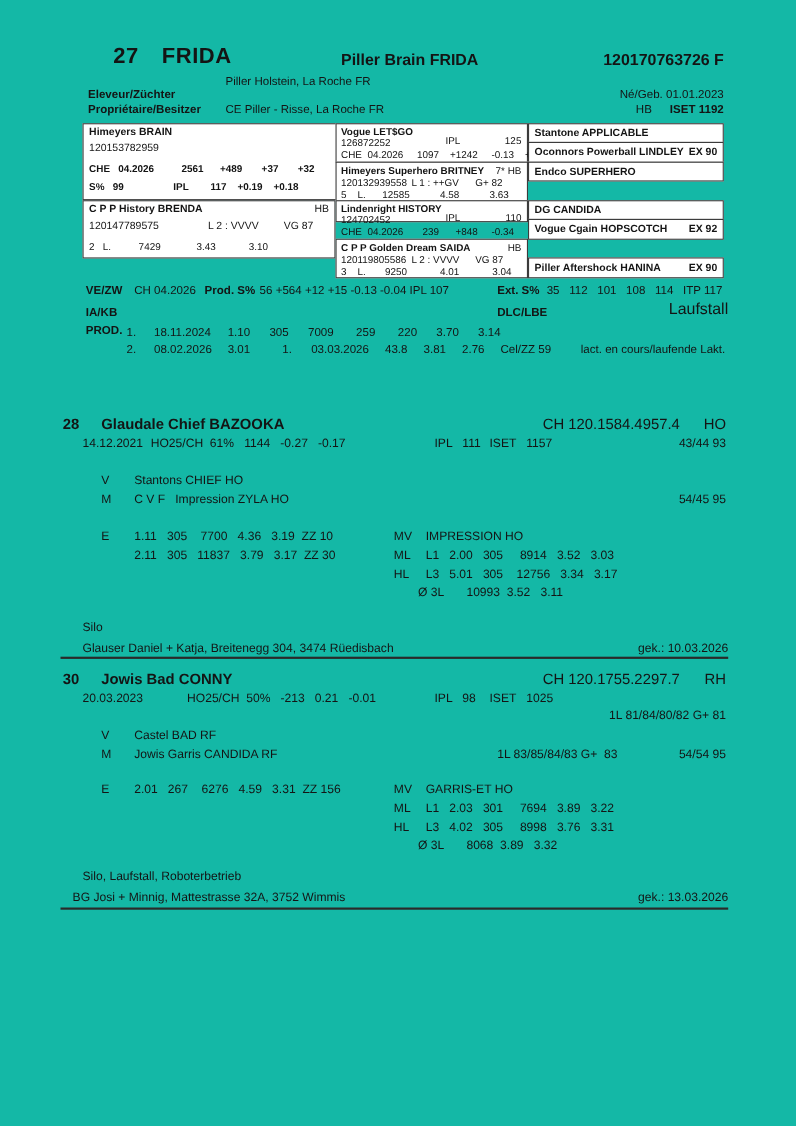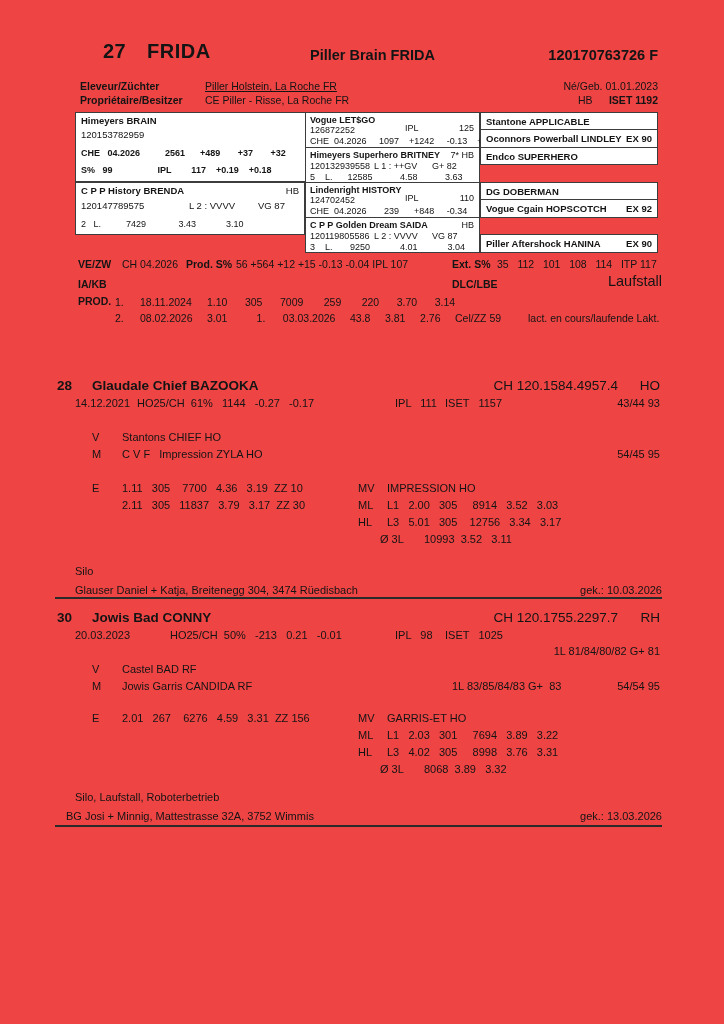--- a/index.html
+++ b/index.html
@@ -1,16 +1,16 @@
 <!DOCTYPE html>
 <html><head>
 <meta charset="utf-8">
 <style>
   html,body{margin:0;padding:0;background:#dcdcdc;}
-  .page{position:relative;width:724px;height:1024px;background:#ef4444;margin:0 auto;
+  .page{position:relative;width:724px;height:1024px;background:#14b8a6;margin:0 auto;
         font-family:"Liberation Sans",sans-serif;color:#141414;overflow:hidden;}
   .abs{position:absolute;white-space:pre;line-height:1.15;}
   .b{font-weight:bold;}
   .sb{font-weight:600;}
   .f9{font-size:9px;}
   .f95{font-size:9.5px;}
   .f10{font-size:10.5px;}
   .f11{font-size:11px;}
   .f13{font-size:13.5px;}
   .f14{font-size:14.5px;}
@@ -24,21 +24,21 @@
 <body>
 
 <div class="page">
 
   <span class="abs b f20" style="left:103px;top:40px;">27</span>
   <span class="abs b f20" style="left:147px;top:40px;">FRIDA</span>
   <span class="abs b f14" style="left:310px;top:47px;">Piller Brain FRIDA</span>
   <span class="abs b f14" style="right:66px;top:47px;margin-left:20px;">120170763726 F</span>
 
   <span class="abs b f10" style="left:80px;top:80px;">Eleveur/Züchter</span>
-  <span class="abs f10" style="left:205px;top:80px;text-decoration:underline;">Piller Holstein, La Roche FR</span>
+  <span class="abs f10" style="left:205px;top:68px;">Piller Holstein, La Roche FR</span>
   <span class="abs f10" style="right:66px;top:80px;">Né/Geb. 01.01.2023</span>
   <span class="abs b f10" style="left:80px;top:94px;">Propriétaire/Besitzer</span>
   <span class="abs f10" style="left:205px;top:94px;">CE Piller - Risse, La Roche FR</span>
   <span class="abs f10" style="left:578px;top:94px;">HB</span>
   <span class="abs b f10" style="right:66px;top:94px;">ISET 1192</span>
 
   <div class="box" style="left:75px;top:112px;width:264px;height:70px;">
     <span class="abs b f95" style="left:5px;top:3px;">Himeyers BRAIN</span>
     <span class="abs f95" style="left:5px;top:17px;">120153782959</span>
     <span class="abs sb f9" style="left:5px;top:35px;">CHE   04.2026          2561      +489       +37       +32</span>
@@ -64,21 +64,21 @@
 
   <div class="box" style="left:305px;top:147px;width:175px;height:36px;">
     <span class="abs b f9" style="left:4px;top:2px;">Himeyers Superhero BRITNEY</span>
     <span class="abs f9" style="right:5px;top:2px;">7* HB</span>
     <span class="abs f9" style="left:4px;top:13px;">120132939558</span>
     <span class="abs f9" style="left:68px;top:13px;">L 1 : ++GV</span>
     <span class="abs f9" style="left:126px;top:13px;">G+ 82</span>
     <span class="abs f9" style="left:4px;top:24px;">5    L.      12585           4.58           3.63</span>
   </div>
 
-  <div class="box" style="left:305px;top:182px;width:175px;height:36px;">
+  <div class="box" style="left:305px;top:182px;width:175px;height:20px;">
     <span class="abs b f9" style="left:4px;top:2px;">Lindenright HISTORY</span>
     <span class="abs f9" style="left:4px;top:12px;">124702452</span>
     <span class="abs f9" style="left:99px;top:10px;">IPL</span>
     <span class="abs f9" style="right:5px;top:10px;">110</span>
     <span class="abs f9" style="left:4px;top:23px;">CHE  04.2026       239      +848     -0.34     -0.02</span>
   </div>
 
   <div class="box" style="left:305px;top:217px;width:175px;height:36px;">
     <span class="abs b f9" style="left:4px;top:2px;">C P P Golden Dream SAIDA</span>
     <span class="abs f9" style="right:5px;top:2px;">HB</span>
@@ -94,21 +94,21 @@
   </div>
   <div class="box rrow" style="left:480px;top:129px;width:178px;height:19px;">
     <span>Oconnors Powerball LINDLEY</span>
     <span>EX 90</span>
   </div>
   <div class="box rrow" style="left:480px;top:147px;width:178px;height:18px;">
     <span>Endco SUPERHERO</span>
     <span></span>
   </div>
   <div class="box rrow" style="left:480px;top:182px;width:178px;height:18px;">
-    <span>DG DOBERMAN</span>
+    <span>DG CANDIDA</span>
     <span></span>
   </div>
   <div class="box rrow" style="left:480px;top:199px;width:178px;height:19px;">
     <span>Vogue Cgain HOPSCOTCH</span>
     <span>EX 92</span>
   </div>
   <div class="box rrow" style="left:480px;top:234px;width:178px;height:19px;">
     <span>Piller Aftershock HANINA</span>
     <span>EX 90</span>
   </div>

